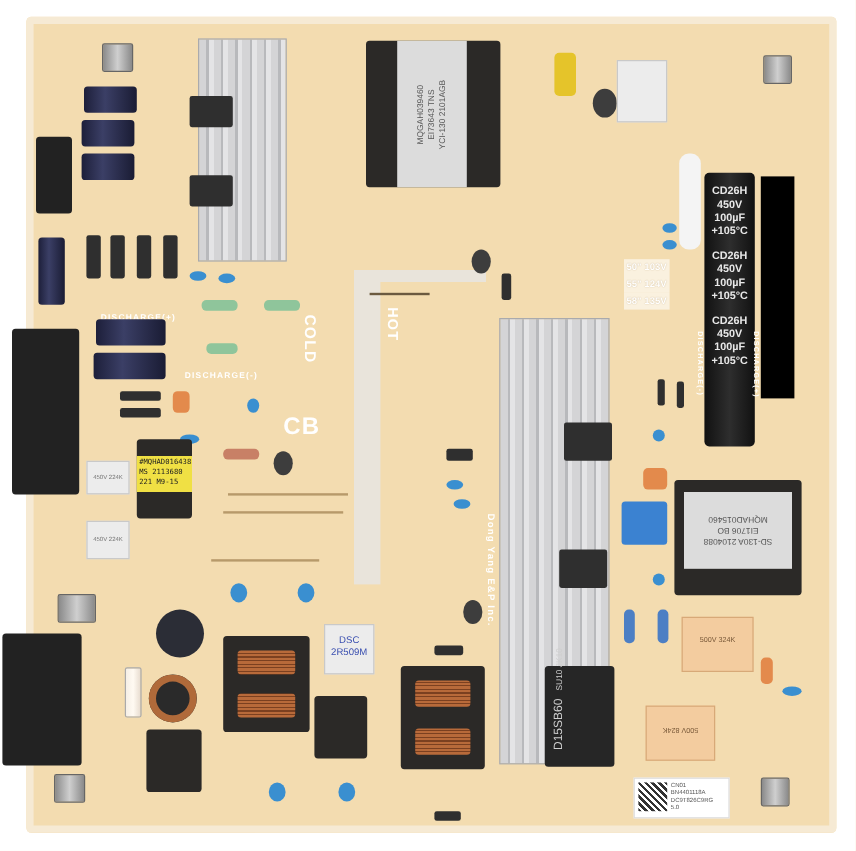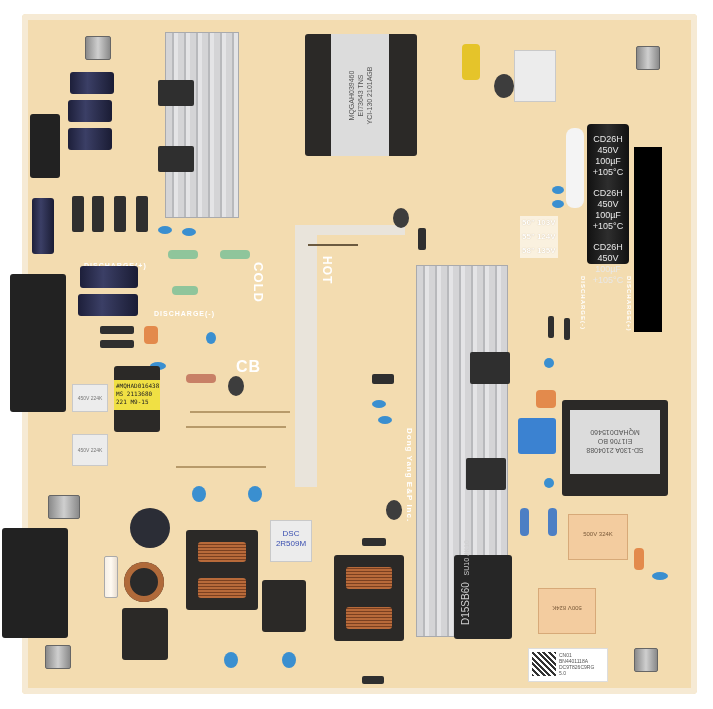--- a/index.html
+++ b/index.html
@@ -59,21 +59,21 @@
 <div class="abs trafo" style="left:305px;top:34px;width:112px;height:122px;">
   <div class="abs trafo-core" style="left:26px;top:0;width:58px;height:122px;">
     <div style="transform:rotate(-90deg);white-space:nowrap;">
       <div>MQGAH039460</div>
       <div>EI73643 TNS</div>
       <div>YCI-130 2101AGB</div>
     </div>
   </div>
 </div>
 
-<div class="abs bigcap" style="left:587px;top:124px;width:42px;height:140px;">
+<div class="abs bigcap" style="left:587px;top:144px;width:42px;height:228px;font-weight:bold;">
   <div class="blk">
     <div>CD26H</div>
     <div>450V</div>
     <div>100µF</div>
     <div>+105°C</div>
   </div>
   <div class="blk">
     <div>CD26H</div>
     <div>450V</div>
     <div>100µF</div>
@@ -89,21 +89,21 @@
 <div class="abs" style="left:566px;top:128px;width:18px;height:80px;background:#f4f4f4;border-radius:8px;"></div>
 
 <div class="abs" style="left:520px;top:216px;font-size:8px;line-height:14px;color:#fff;font-weight:bold;">
   <div class="volt">50" 103V</div>
   <div class="volt">55" 124V</div>
   <div class="volt">58" 135V</div>
 </div>
 
 <div class="abs silk" style="left:266px;top:262px;font-size:13px;transform:rotate(90deg);transform-origin:left top;">COLD</div>
 <div class="abs silk" style="left:334px;top:256px;font-size:12px;transform:rotate(90deg);transform-origin:left top;">HOT</div>
-<div class="abs silk" style="left:236px;top:358px;font-size:16px;">CB</div>
+<div class="abs silk" style="left:236px;top:345px;font-size:20px;">CB</div>
 <div class="abs silk" style="left:414px;top:428px;font-size:8px;transform:rotate(90deg);transform-origin:left top;white-space:nowrap;">Dong Yang E&amp;P Inc.</div>
 <div class="abs silk" style="left:84px;top:262px;font-size:7px;">DISCHARGE(+)</div>
 <div class="abs silk" style="left:154px;top:310px;font-size:7px;">DISCHARGE(-)</div>
 <div class="abs silk" style="left:586px;top:276px;font-size:6px;transform:rotate(90deg);transform-origin:left top;white-space:nowrap;">DISCHARGE(-)</div>
 <div class="abs silk" style="left:632px;top:276px;font-size:6px;transform:rotate(90deg);transform-origin:left top;white-space:nowrap;">DISCHARGE(+)</div>
 
 <div class="abs ecap" style="left:70px;top:72px;width:44px;height:22px;"></div>
 <div class="abs ecap" style="left:68px;top:100px;width:44px;height:22px;"></div>
 <div class="abs ecap" style="left:68px;top:128px;width:44px;height:22px;"></div>
 <div class="abs ecap" style="left:32px;top:198px;width:22px;height:56px;"></div>

